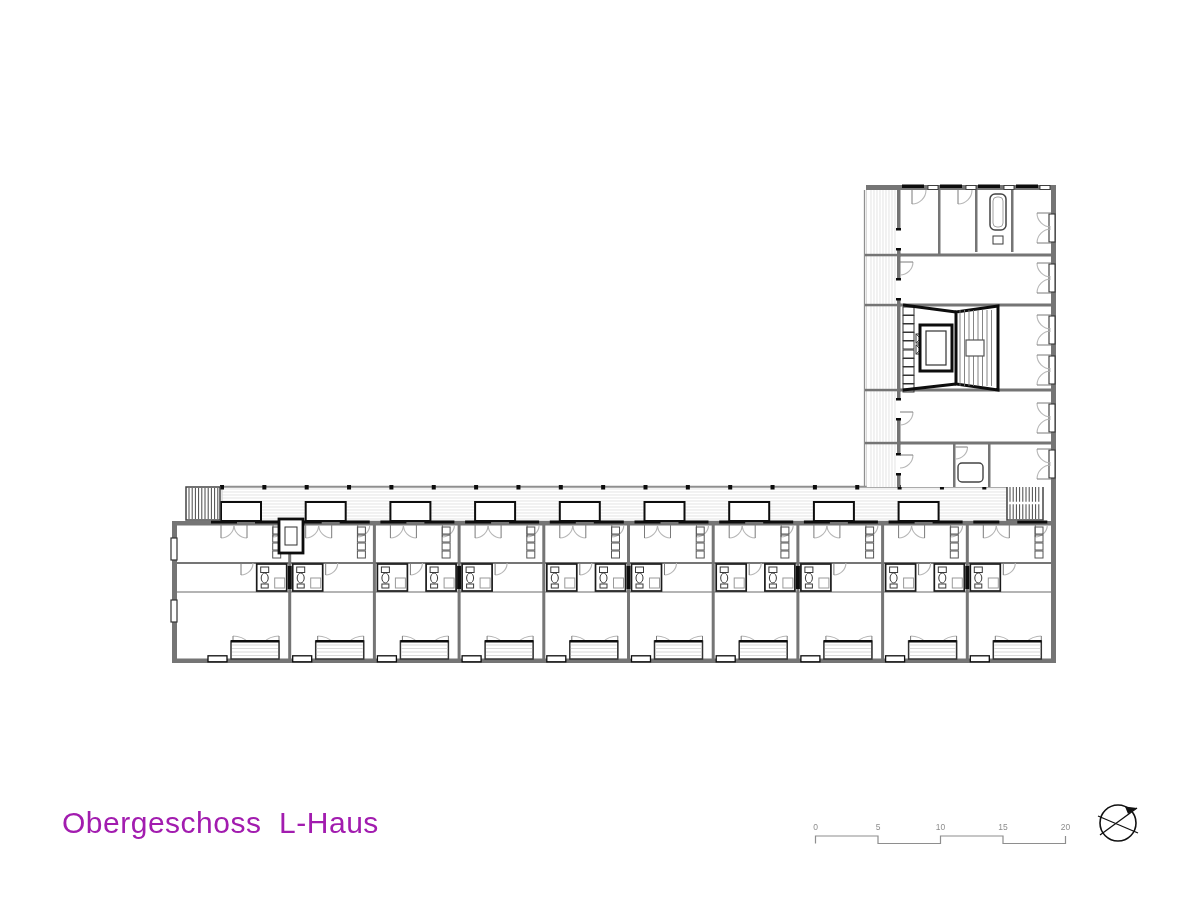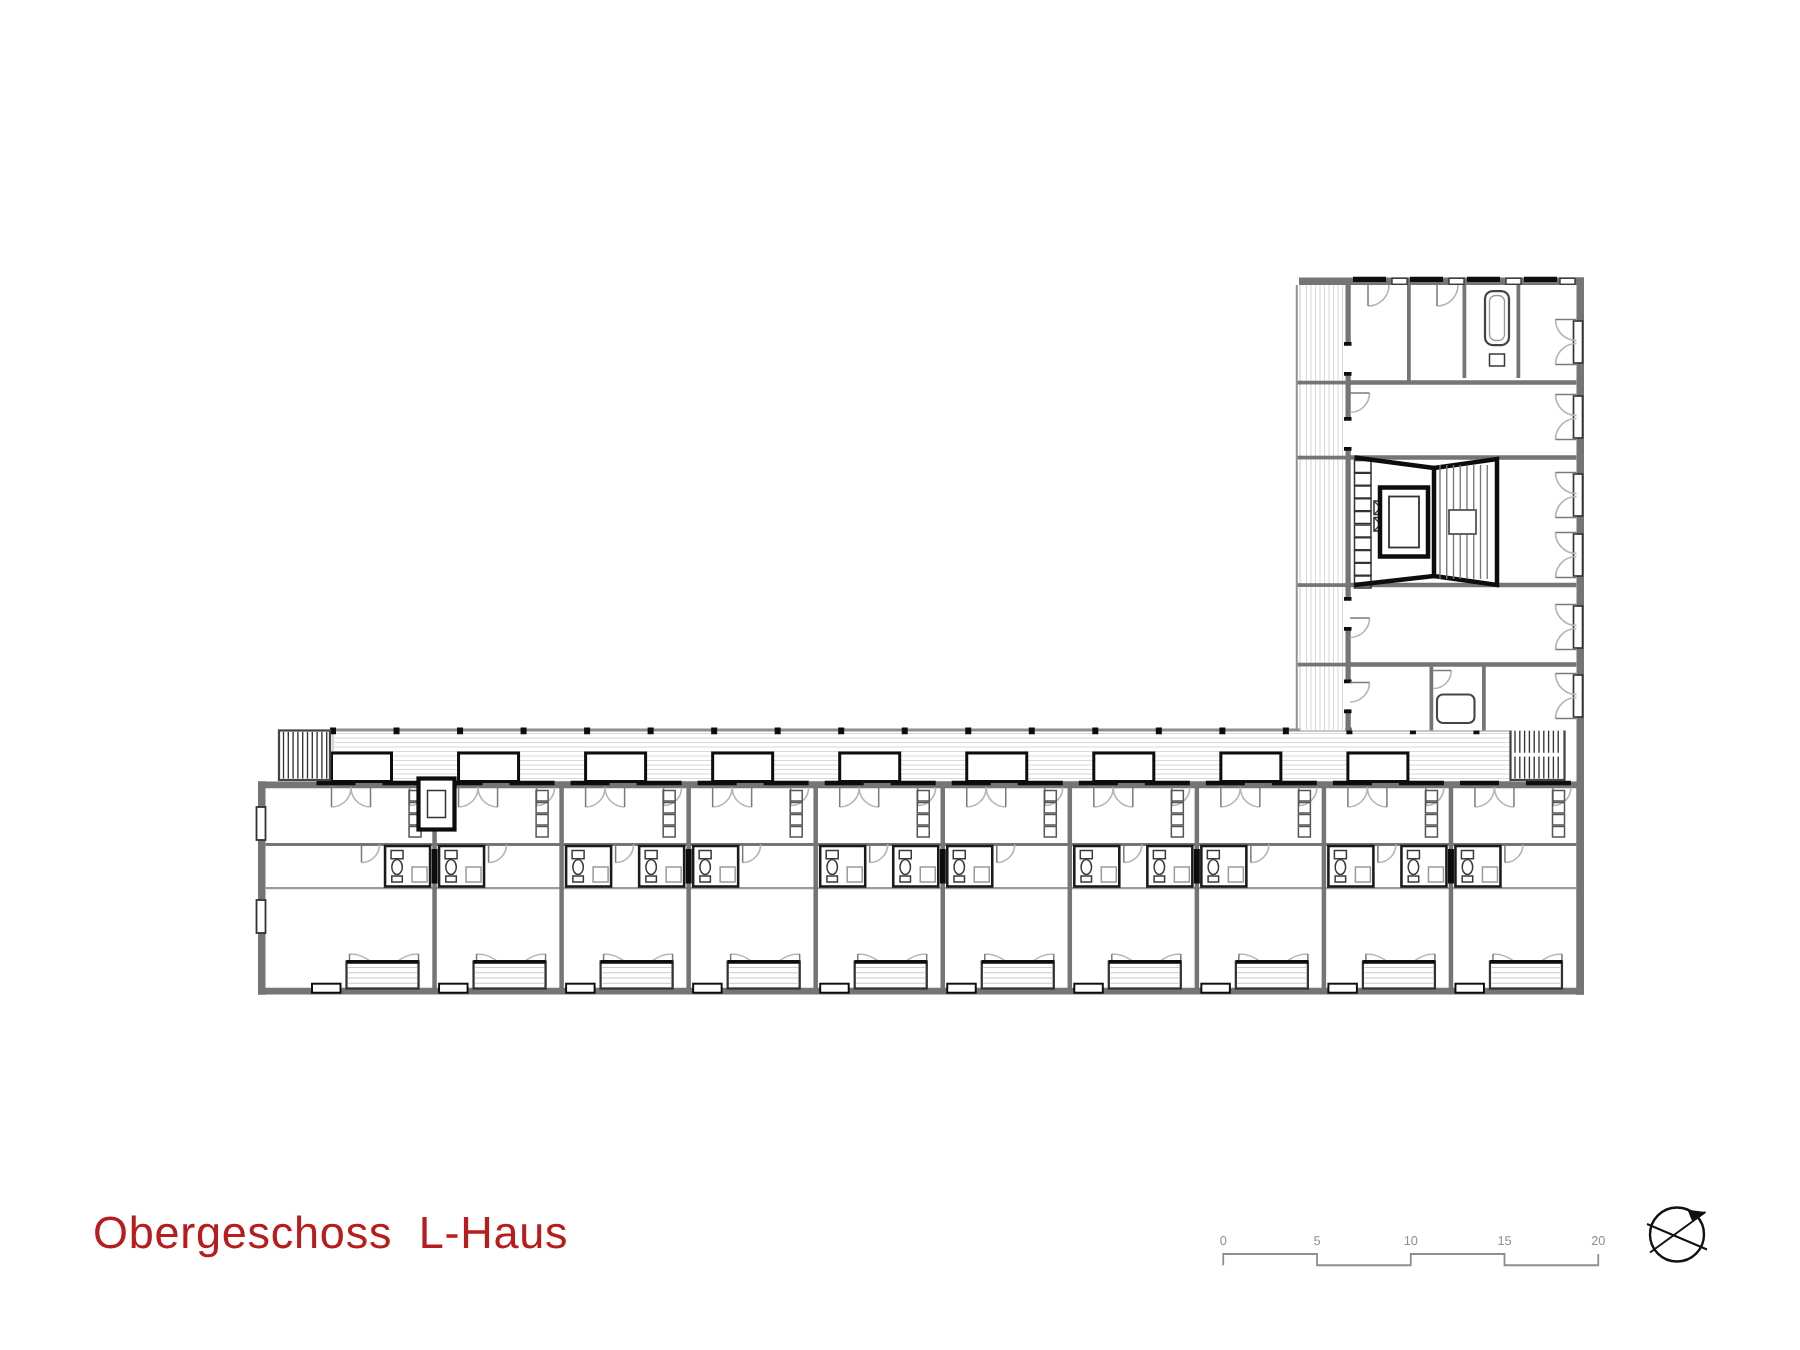--- a/index.html
+++ b/index.html
@@ -1,20 +1,20 @@
 <!DOCTYPE html>
 <html><head>
 <meta charset="utf-8">
 <style>
   html,body{margin:0;padding:0;background:#ffffff;}
   .canvas{position:relative;width:1200px;height:900px;background:#ffffff;overflow:hidden;
           font-family:"Liberation Sans",sans-serif;}
   #plan-svg{position:absolute;left:0;top:0;}
   .drawing-title{position:absolute;left:62px;top:806px;font-size:30px;font-weight:500;
-          color:#b91c1c;letter-spacing:0.5px;white-space:pre;}
+          color:#a21caf;letter-spacing:0.5px;white-space:pre;}
 </style>
 </head>
 <body>
 
 <div class="canvas">
   <svg id="plan-svg" width="1200" height="900" viewBox="0 0 1200 900">
       <g>
         <rect x="222" y="486" width="785" height="35" fill="#fff" stroke="#bbb" stroke-width="0.8"></rect>
         <line x1="222" y1="489" x2="1007" y2="489" stroke="#d9d9d9" stroke-width="0.7"></line>
         <line x1="222" y1="492" x2="1007" y2="492" stroke="#d9d9d9" stroke-width="0.7"></line>

